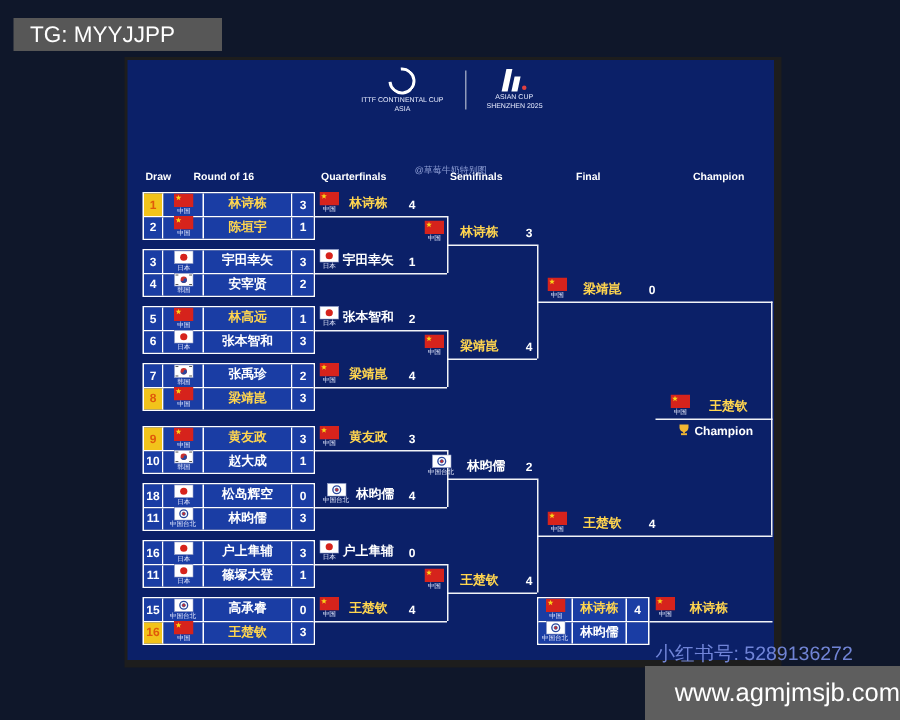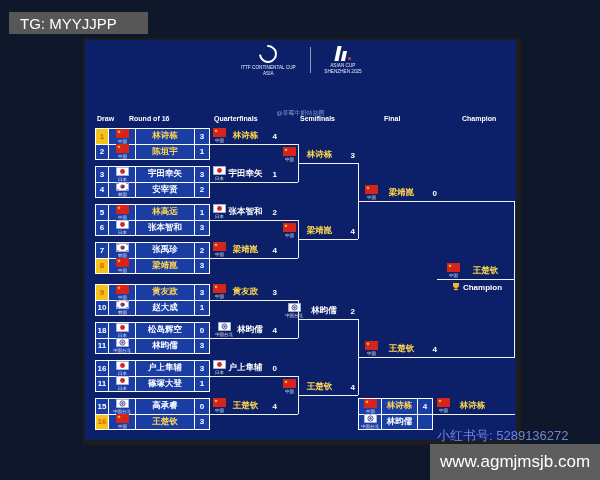--- a/index.html
+++ b/index.html
@@ -3,21 +3,21 @@
 <meta charset="utf-8">
 <style>
   html,body{margin:0;padding:0;background:#fff;}
   .page{position:relative;width:600px;height:480px;background:#0f172a;overflow:hidden;
         font-family:"Liberation Sans","DejaVu Sans",sans-serif;}
 
   
   .tg-box{position:absolute;left:9px;top:12px;width:128px;height:22px;background:#575757;
           color:#fff;font-size:15px;display:flex;align-items:center;padding-left:11px;z-index:40;}
   .site-box{position:absolute;left:430px;top:444px;width:170px;height:36px;background:#5e5e5e;
-          color:#fff;font-size:17px;display:flex;align-items:center;justify-content:center;z-index:40;}
+          color:#fff;font-size:17px;display:flex;align-items:center;justify-content:flex-end;z-index:40;}
   .zhihu{position:absolute;left:424px;top:407px;font-size:16px;font-weight:bold;color:#fff;
           white-space:nowrap;z-index:35;text-shadow:0 1px 3px rgba(0,0,0,.85),0 0 2px rgba(0,0,0,.7);}
   .xhs{position:absolute;left:437px;top:427px;font-size:13px;color:rgba(118,138,222,.95);
           white-space:nowrap;z-index:35;}
 
   
   .panel-frame{position:absolute;left:83px;top:38px;width:438px;height:407px;background:#1d1d1d;}
   .panel{position:absolute;left:2px;top:2px;width:431px;height:400px;background:#0b2068;overflow:hidden;}
 
   

